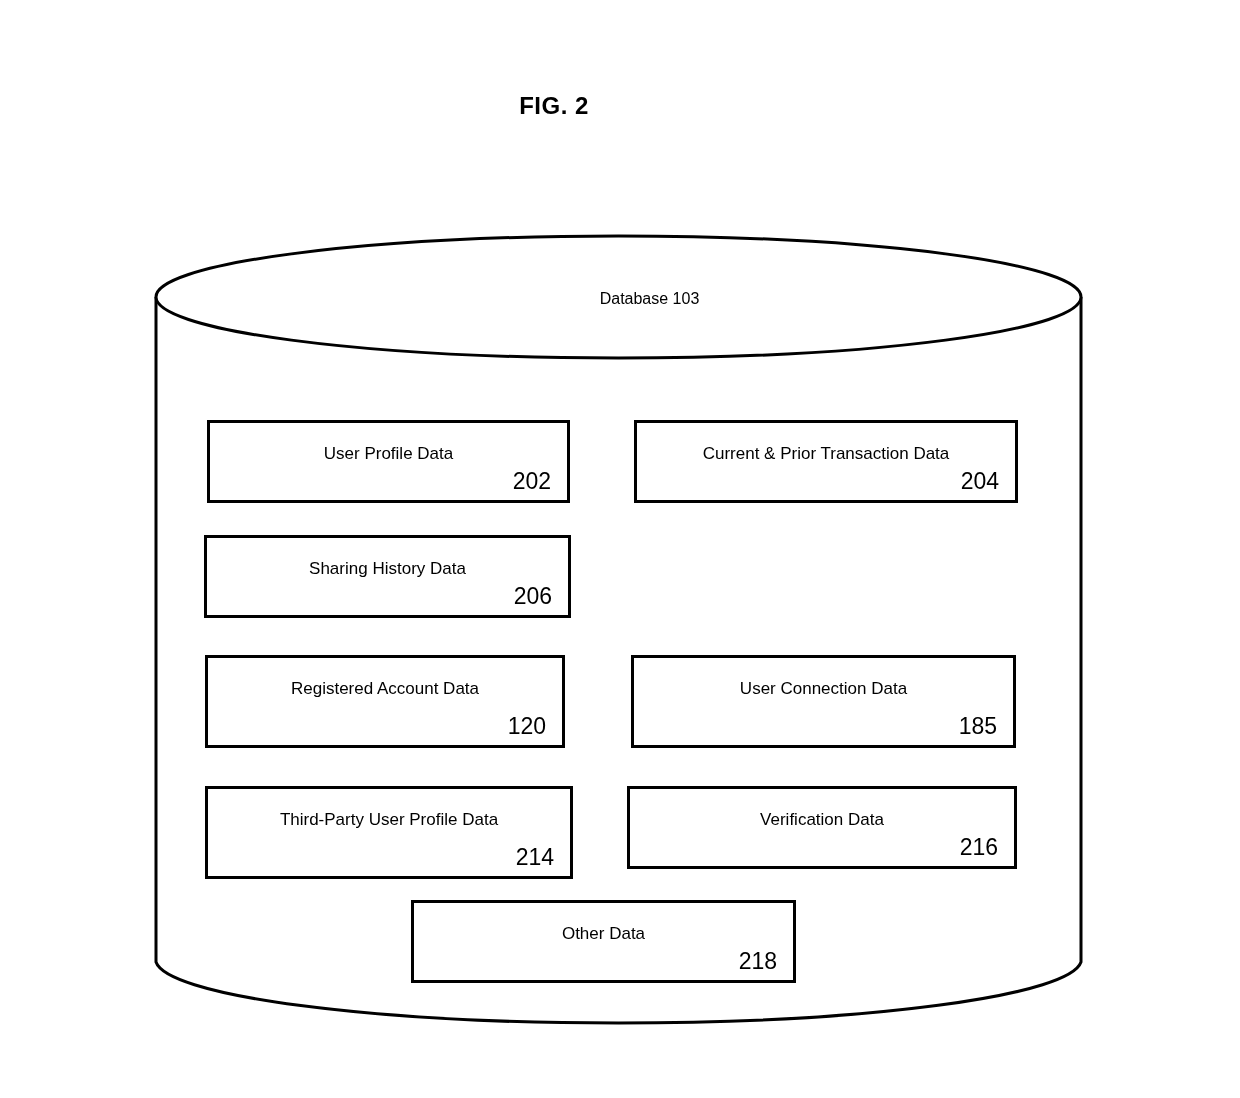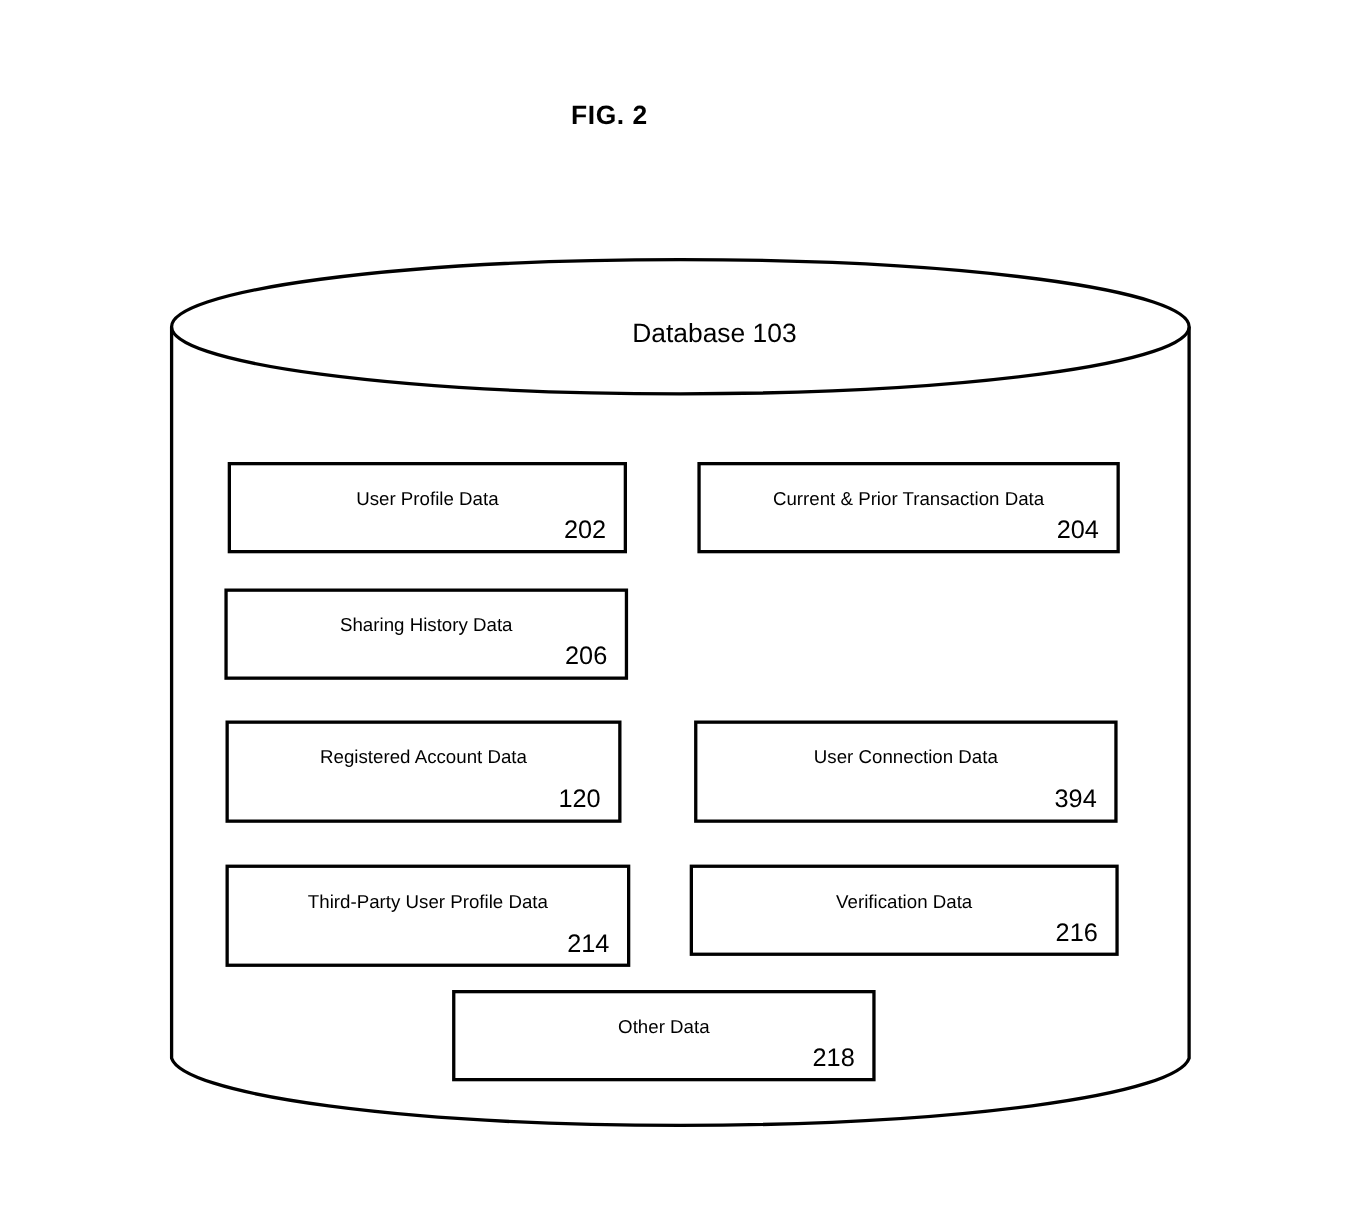--- a/index.html
+++ b/index.html
@@ -35,21 +35,21 @@
     width: 1240px;
     height: 1098px;
   }
 
   #db-label {
     position: absolute;
     top: 290px;
     left: 156px;
     width: 987px;
     text-align: center;
-    font-size: 24px;
+    font-size: 16px;
   }
 
   #boxes-layer {
     position: absolute;
     top: 0;
     left: 0;
     width: 1240px;
     height: 1098px;
   }
 
@@ -126,21 +126,21 @@
   </div>
 
 
   <div class="data-box" id="box-210">
     <div class="box-label">Registered Account Data</div>
     <div class="box-ref">120</div>
   </div>
 
   <div class="data-box" id="box-212">
     <div class="box-label">User Connection Data</div>
-    <div class="box-ref">394</div>
+    <div class="box-ref">185</div>
   </div>
 
   <div class="data-box" id="box-214">
     <div class="box-label">Third-Party User Profile Data</div>
     <div class="box-ref">214</div>
   </div>
 
   <div class="data-box" id="box-216">
     <div class="box-label">Verification Data</div>
     <div class="box-ref">216</div>

